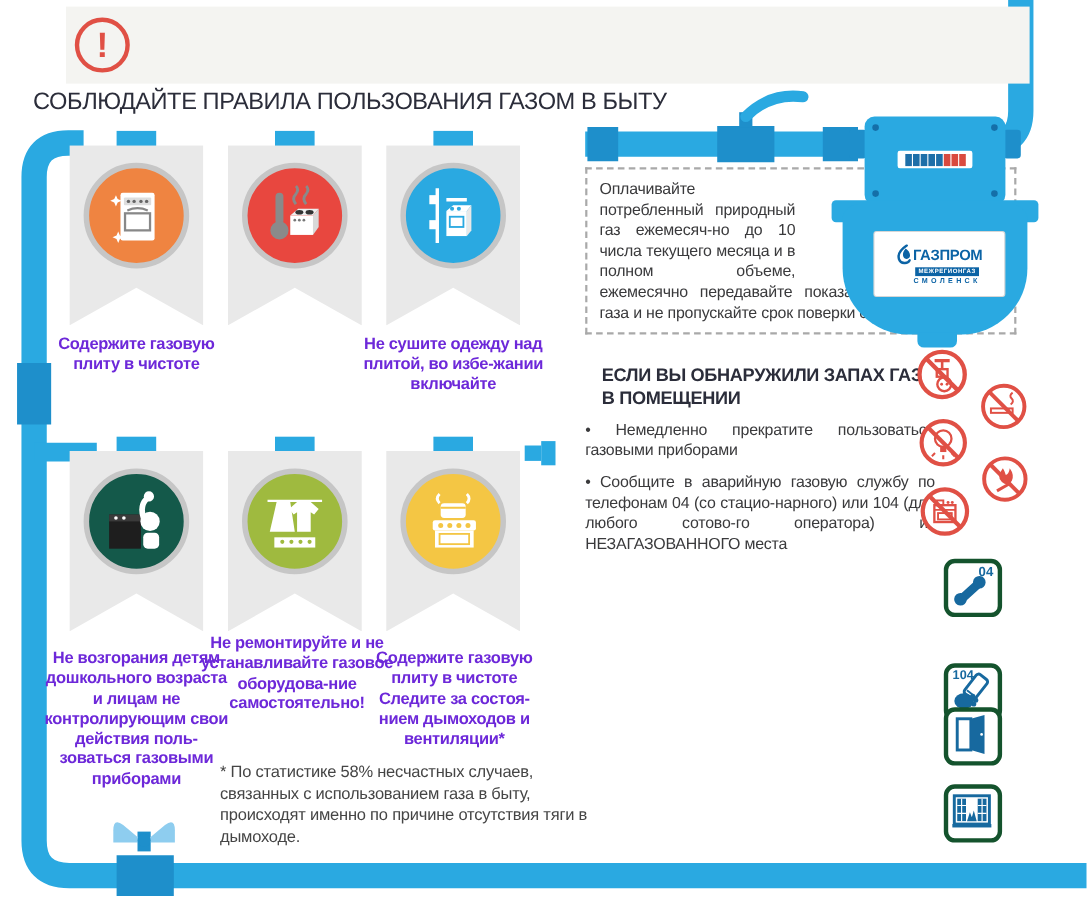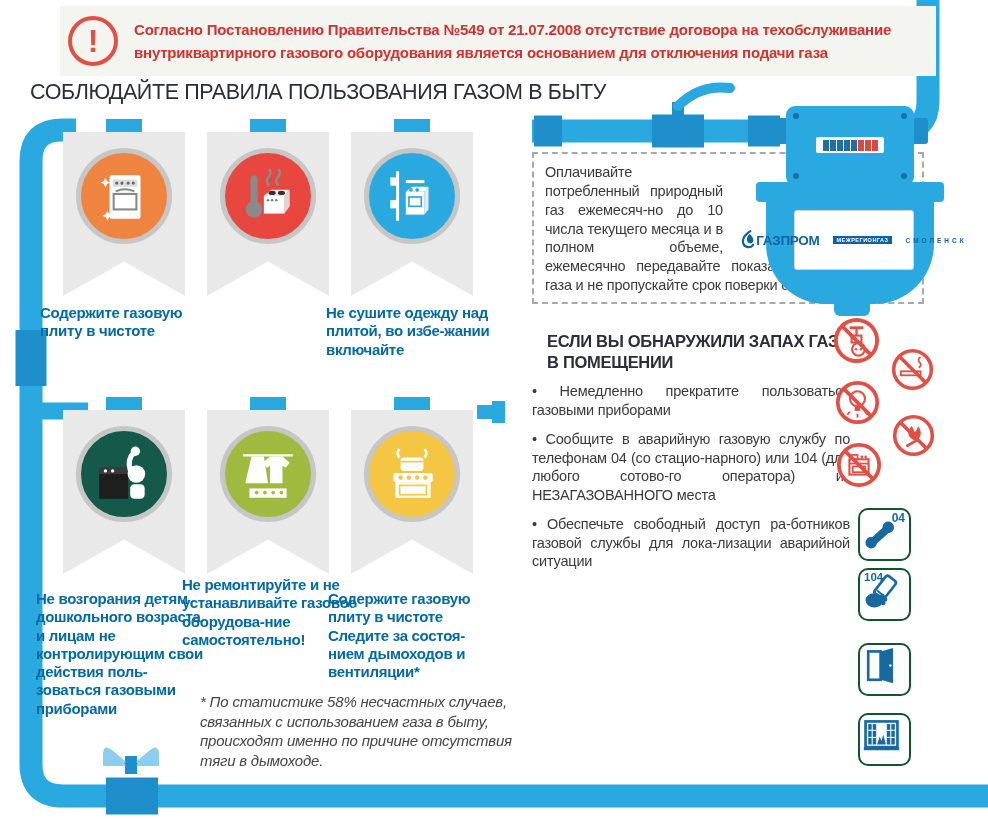--- a/index.html
+++ b/index.html
@@ -23,23 +23,23 @@
   
   .pennant{position:absolute;width:122px;height:180px;}
   .pennant .tab{position:absolute;left:43px;top:0;width:36px;height:17px;background:#2AA9E1;}
   .pennant .flag{position:absolute;left:0;top:13px;width:122px;height:164px;background:#E9E9E9;
                  clip-path:polygon(0 0,100% 0,100% 100%,50% 79%,0 100%);}
   .pennant .circle{position:absolute;left:13px;top:29px;width:86px;height:86px;border-radius:50%;
                    border:5px solid #C6C6C6;display:flex;align-items:center;justify-content:center;}
   .c1{background:#EF8441;} .c2{background:#E8473F;} .c3{background:#2AA9E1;}
   .c4{background:#14594A;} .c5{background:#9FBA3F;} .c6{background:#F4C644;}
 
-  .caption{position:absolute;font-size:15px;font-weight:bold;color:#0369a1;
+  .caption{position:absolute;font-size:15px;font-weight:bold;color:#6d28d9;text-align:center;
            line-height:1.22;letter-spacing:-0.3px;white-space:pre-line;}
-  .footnote{position:absolute;left:200px;top:692px;width:335px;font-size:15px;font-style:italic;
+  .footnote{position:absolute;left:200px;top:692px;width:335px;font-size:15px;
             color:#454545;line-height:1.3;letter-spacing:-0.2px;}
 
   
   .paybox{position:absolute;left:532px;top:152px;width:392px;height:152px;box-sizing:border-box;
           border:2px dashed #A9A9A9;padding:9px 11px;}
   .paybox .spacer{float:right;width:188px;height:80px;}
   .paytext{font-size:14.5px;color:#3A3A3C;line-height:1.3;text-align:justify;letter-spacing:-0.2px;}
 
   .smell-head{position:absolute;left:532px;top:331px;width:312px;font-size:16.5px;font-weight:800;
               color:#2B2D3A;line-height:1.25;letter-spacing:-0.3px;white-space:pre-line;margin-left:15px;}
@@ -56,31 +56,31 @@
   .read-strip{position:absolute;left:30px;top:31px;width:68px;height:16px;background:#fff;border-radius:2px;
               display:flex;align-items:center;justify-content:center;gap:1px;}
   .digit{width:6px;height:11px;background:#1E6FA8;}
   .digit.red{background:#D94A3F;}
   .meter-flange{position:absolute;left:756px;top:182px;width:188px;height:20px;background:#2AA9E1;border-radius:4px;}
   .meter-body{position:absolute;left:766px;top:186px;width:168px;height:118px;background:#2AA9E1;
               border-radius:14px 14px 60px 60px;}
   .meter-stub{position:absolute;left:834px;top:302px;width:36px;height:14px;background:#2AA9E1;
               border-radius:0 0 6px 6px;}
   .meter-label{position:absolute;left:794px;top:210px;width:118px;height:58px;background:#fff;
-               border:1px solid #D6D6D6;border-radius:3px;display:flex;flex-direction:row;
+               border:1px solid #D6D6D6;border-radius:3px;display:flex;flex-direction:column;
                align-items:center;justify-content:center;}
   .brand-row{display:flex;align-items:center;gap:2px;}
   .brand{font-size:13.5px;font-weight:800;color:#0B63A5;letter-spacing:-0.3px;}
   .brand-sub{font-size:5.5px;font-weight:bold;color:#fff;background:#0B63A5;padding:1px 3px;
              letter-spacing:0.5px;margin:1px 0 1px 14px;}
   .brand-city{font-size:6.5px;font-weight:bold;color:#0B63A5;letter-spacing:3px;margin-left:14px;}
 
   
   .ban{position:absolute;}
-  .sq{position:absolute;width:53px;height:53px;box-sizing:border-box;border:2px solid #14532d;
+  .sq{position:absolute;width:53px;height:53px;box-sizing:border-box;border:4px solid #14532d;
       border-radius:10px;background:#fff;}
   .sq .num{position:absolute;font-weight:800;color:#17699F;}
   .sq svg{position:absolute;left:2px;top:2px;}
 </style>
 </head>
 <body>
 
 <div class="canvas">
 
   <svg class="abs" width="988" height="819" viewBox="0 0 988 819" style="left:0;top:0;">
@@ -97,21 +97,20 @@
     <path d="M492 412 H505" stroke="#2AA9E1" stroke-width="22"></path>
     <path d="M106 796 H158" stroke="#1E8FCB" stroke-width="37"></path>
     <rect x="125" y="756" width="12" height="18" fill="#1E8FCB"></rect>
     <path d="M131 766 L112 750 Q103 743 103 755 L103 766 Z" fill="#8ECDEF"></path>
     <path d="M131 766 L150 750 Q159 743 159 755 L159 766 Z" fill="#8ECDEF"></path>
     <circle cx="131" cy="764" r="6" fill="#1E8FCB"></circle>
   </svg>
 
   <div class="banner">
     <div class="excl">!</div>
-    <div class="banner-text">Согласно Постановлению Правительства №549 от 21.07.2008 отсутствие договора на техобслуживание внутриквартирного газового оборудования является основанием для отключения подачи газа</div>
   </div>
 
   <h1 class="title">СОБЛЮДАЙТЕ ПРАВИЛА ПОЛЬЗОВАНИЯ ГАЗОМ В БЫТУ</h1>
 
   <div class="pennant" style="left:63px;top:119px;">
     <div class="tab"></div>
     <div class="flag"></div>
     <div class="circle c1">
       <svg width="62" height="62" viewBox="0 0 60 60">
         <rect x="16" y="10" width="30" height="42" rx="2" fill="#fff"></rect>
@@ -264,21 +263,20 @@
     </div>
     <div class="brand-sub">МЕЖРЕГИОНГАЗ</div>
     <div class="brand-city">СМОЛЕНСК</div>
   </div>
 
   <div class="smell-head">ЕСЛИ ВЫ ОБНАРУЖИЛИ ЗАПАХ ГАЗА
 В ПОМЕЩЕНИИ</div>
   <div class="bullets">
     <div class="bullet">Немедленно прекратите пользоваться газовыми приборами</div>
     <div class="bullet">Сообщите в аварийную газовую службу по телефонам 04 (со стацио-нарного) или 104 (для любого сотово-го оператора) из НЕЗАГАЗОВАННОГО места</div>
-    <div class="bullet">Обеспечьте свободный доступ ра-ботников газовой службы для лока-лизации аварийной ситуации</div>
   </div>
 
   <svg class="ban" style="left:833px;top:317px;" width="47" height="47" viewBox="0 0 48 48">
     <circle cx="24" cy="24" r="21" stroke="#E05045" stroke-width="4" fill="#fff"></circle>
     <line x1="24" y1="11" x2="24" y2="19" stroke="#E05045" stroke-width="2.4"></line>
     <line x1="17" y1="11" x2="31" y2="11" stroke="#E05045" stroke-width="3"></line>
     <rect x="19" y="19" width="10" height="7" fill="none" stroke="#E05045" stroke-width="2.2"></rect>
     <circle cx="26" cy="33" r="6.5" fill="none" stroke="#E05045" stroke-width="2.2"></circle>
     <circle cx="23.5" cy="33" r="1.3" fill="#E05045"></circle>
       <circle cx="28.5" cy="33" r="1.3" fill="#E05045"></circle>
@@ -320,21 +318,21 @@
   <div class="sq" style="left:858px;top:508px;">
     <span class="num" style="right:4px;top:1px;font-size:12px;">04</span>
     <svg width="39" height="39" viewBox="0 0 44 44">
       <g fill="#17699F" transform="rotate(-42 20 26)">
         <rect x="2" y="22" width="36" height="9" rx="4.5"></rect>
         <circle cx="7" cy="26" r="6.5"></circle>
           <circle cx="33" cy="26" r="6.5"></circle>
       </g>
     </svg>
   </div>
-  <div class="sq" style="left:858px;top:568px;">
+  <div class="sq" style="left:858px;top:603px;">
     <span class="num" style="left:4px;top:1px;font-size:11.5px;">104</span>
     <svg width="39" height="39" viewBox="0 0 44 44">
       <g transform="rotate(38 24 20)">
         <rect x="17" y="4" width="14" height="25" rx="3" fill="#fff" stroke="#17699F" stroke-width="3"></rect>
         <line x1="19" y1="25" x2="29" y2="25" stroke="#17699F" stroke-width="2"></line>
       </g>
       <ellipse cx="14" cy="32" rx="10" ry="8" fill="#17699F"></ellipse>
       <circle cx="23" cy="27" r="2.6" fill="#17699F"></circle>
         <circle cx="26" cy="31" r="2.6" fill="#17699F"></circle>
         <circle cx="24" cy="35" r="2.6" fill="#17699F"></circle>

